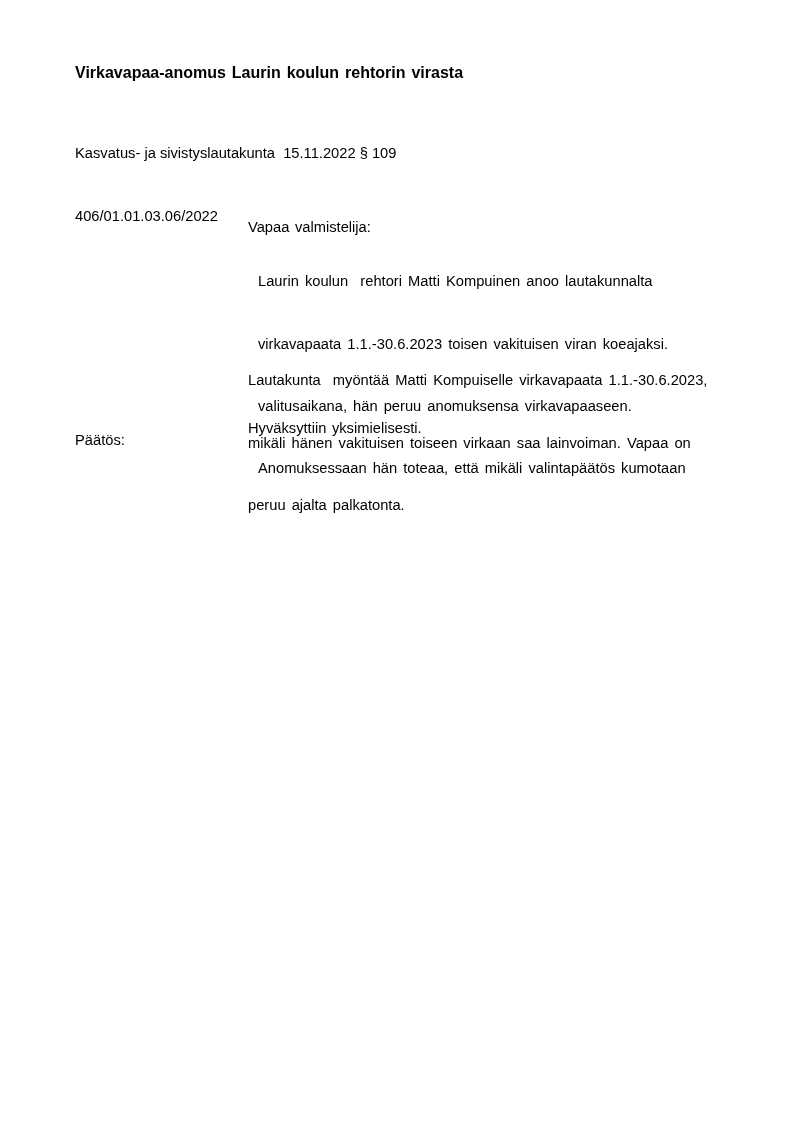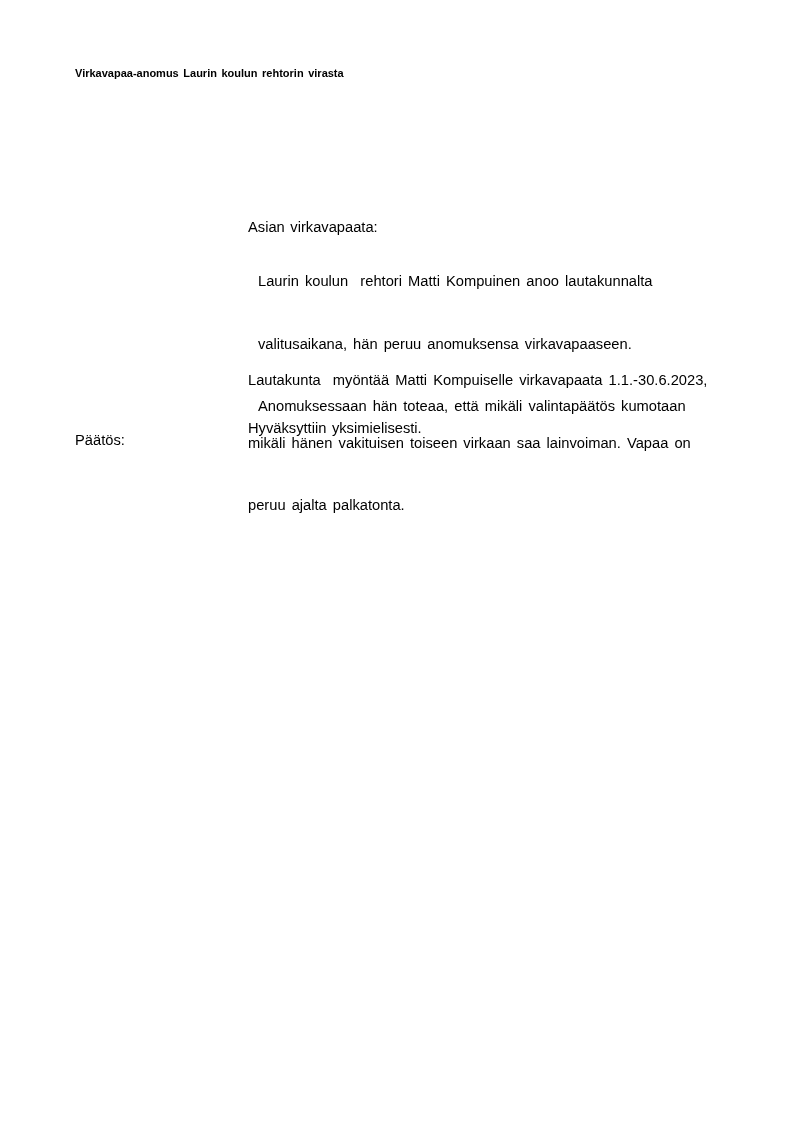--- a/index.html
+++ b/index.html
@@ -22,45 +22,50 @@
   }
   .block {
     position: absolute;
     white-space: pre;
   }
   .line { white-space: pre; }
   .doc-title {
     left: 75px;
     top: 63px;
     font-weight: bold;
-    font-size: 11px;
+    font-size: 16px;
     word-spacing: 1.5px;
   }
   .doc-header   { left: 75px;  top: 102px; }
   .preparer     { left: 248px; top: 176px; word-spacing: 1.5px; }
   .application  { left: 248px; top: 230px; word-spacing: 2px; margin-left: 10px; }
   .proposal-label { left: 75px;  top: 327px; }
   .proposal-body  { left: 248px; top: 329px; word-spacing: 2px; }
   .decision-label { left: 75px;  top: 430px; }
   .decision-text  { left: 248px; top: 418px; word-spacing: 1.5px; }
 </style>
 </head>
 <body>
 
 <div class="page">
 
   <div class="block doc-title">Virkavapaa-anomus Laurin koulun rehtorin virasta</div>
 
+  <div class="block doc-header">
+    <div class="line">Kasvatus- ja sivistyslautakunta  15.11.2022 § 109</div>
+    <div class="line">406/01.01.03.06/2022</div>
+  </div>
 
   <div class="block preparer">
-    <div class="line">Asian virkavapaata:</div>
+    <div class="line">Vapaa valmistelija:</div>
   </div>
 
   <div class="block application">
     <div class="line">Laurin koulun  rehtori Matti Kompuinen anoo lautakunnalta</div>
+    <div class="line">virkavapaata 1.1.-30.6.2023 toisen vakituisen viran koeajaksi.</div>
     <div class="line">valitusaikana, hän peruu anomuksensa virkavapaaseen.</div>
     <div class="line">Anomuksessaan hän toteaa, että mikäli valintapäätös kumotaan</div>
   </div>
 
 
   <div class="block proposal-body">
     <div class="line">Lautakunta  myöntää Matti Kompuiselle virkavapaata 1.1.-30.6.2023,</div>
     <div class="line">mikäli hänen vakituisen toiseen virkaan saa lainvoiman. Vapaa on</div>
     <div class="line">peruu ajalta palkatonta.</div>
   </div>

